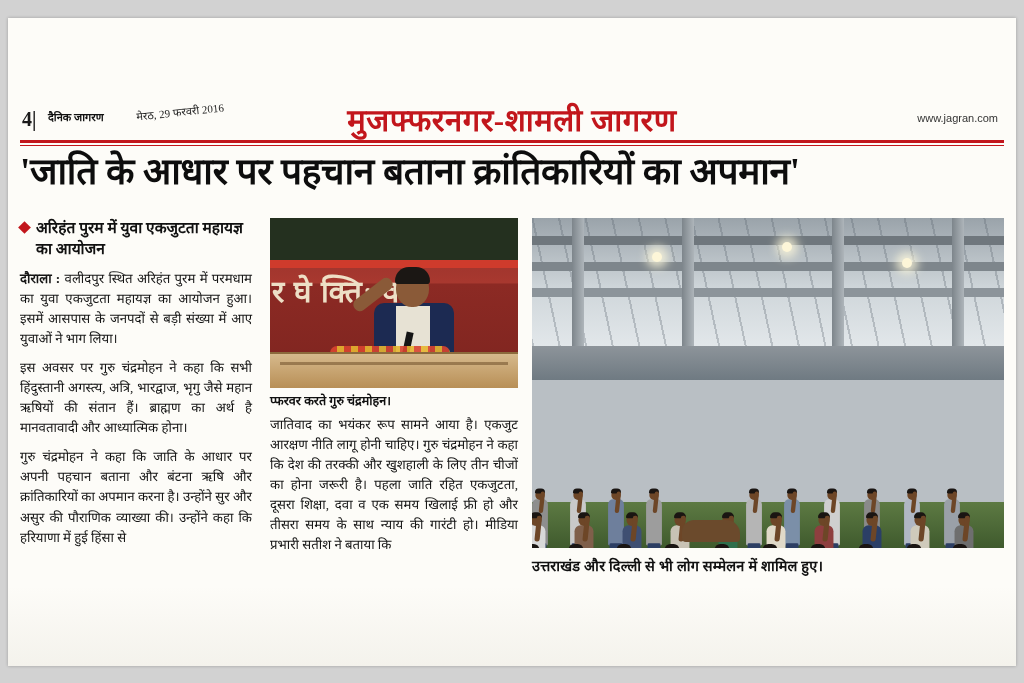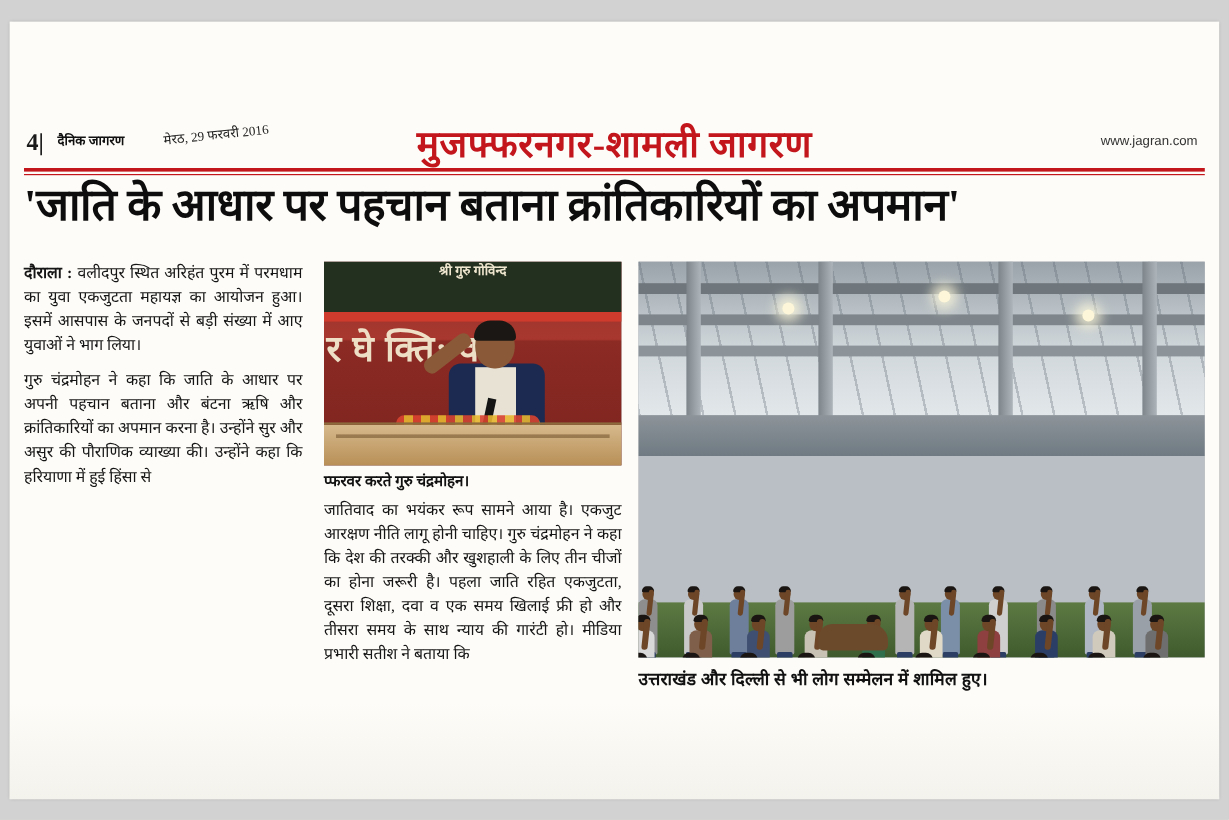--- a/index.html
+++ b/index.html
@@ -398,34 +398,38 @@
       <div class="website">www.jagran.com</div>
     </div>
     <div class="rule-thick"></div>
     <div class="rule-thin"></div>
 
     <div class="headline">'जाति के आधार पर पहचान बताना क्रांतिकारियों का अपमान'</div>
 
     <div class="content">
 
       <div class="col-left">
+        <div class="kicker">
+          <span class="diamond"></span>
+          <span class="kicker-text">अरिहंत पुरम में युवा एकजुटता महायज्ञ का आयोजन</span>
+        </div>
         <p class="lede">
           <b>दौराला :</b>
           <span>वलीदपुर स्थित अरिहंत पुरम में परमधाम का युवा एकजुटता महायज्ञ का आयोजन हुआ। इसमें आसपास के जनपदों से बड़ी संख्या में आए युवाओं ने भाग लिया।</span>
         </p>
+        <p class="para">इस अवसर पर गुरु चंद्रमोहन ने कहा कि सभी हिंदुस्तानी अगस्त्य, अत्रि, भारद्वाज, भृगु जैसे महान ऋषियों की संतान हैं। ब्राह्मण का अर्थ है मानवतावादी और आध्यात्मिक होना।</p>
         <p class="para">गुरु चंद्रमोहन ने कहा कि जाति के आधार पर अपनी पहचान बताना और बंटना ऋषि और क्रांतिकारियों का अपमान करना है। उन्होंने सुर और असुर की पौराणिक व्याख्या की। उन्होंने कहा कि हरियाणा में हुई हिंसा से</p>
       </div>
 
       <div class="col-mid">
         <div class="photo p1">
           <div class="p1-bg"></div>
           <div class="p1-big">र  घे    क्ति: व</div>
           <div class="p1-banner"></div>
           <div class="p1-banner-txt">
-            <div style="font-size:11px;">श्री गुरु गोविन्द</div>
           </div>
           <div class="p1-stripe"></div>
 
           <div class="p1-person">
             <div class="p1-torso"></div>
             <div class="p1-shirt"></div>
             <div class="p1-head"></div>
             <div class="p1-hair"></div>
             <div class="p1-arm"></div>
             <div class="p1-mic"></div>

